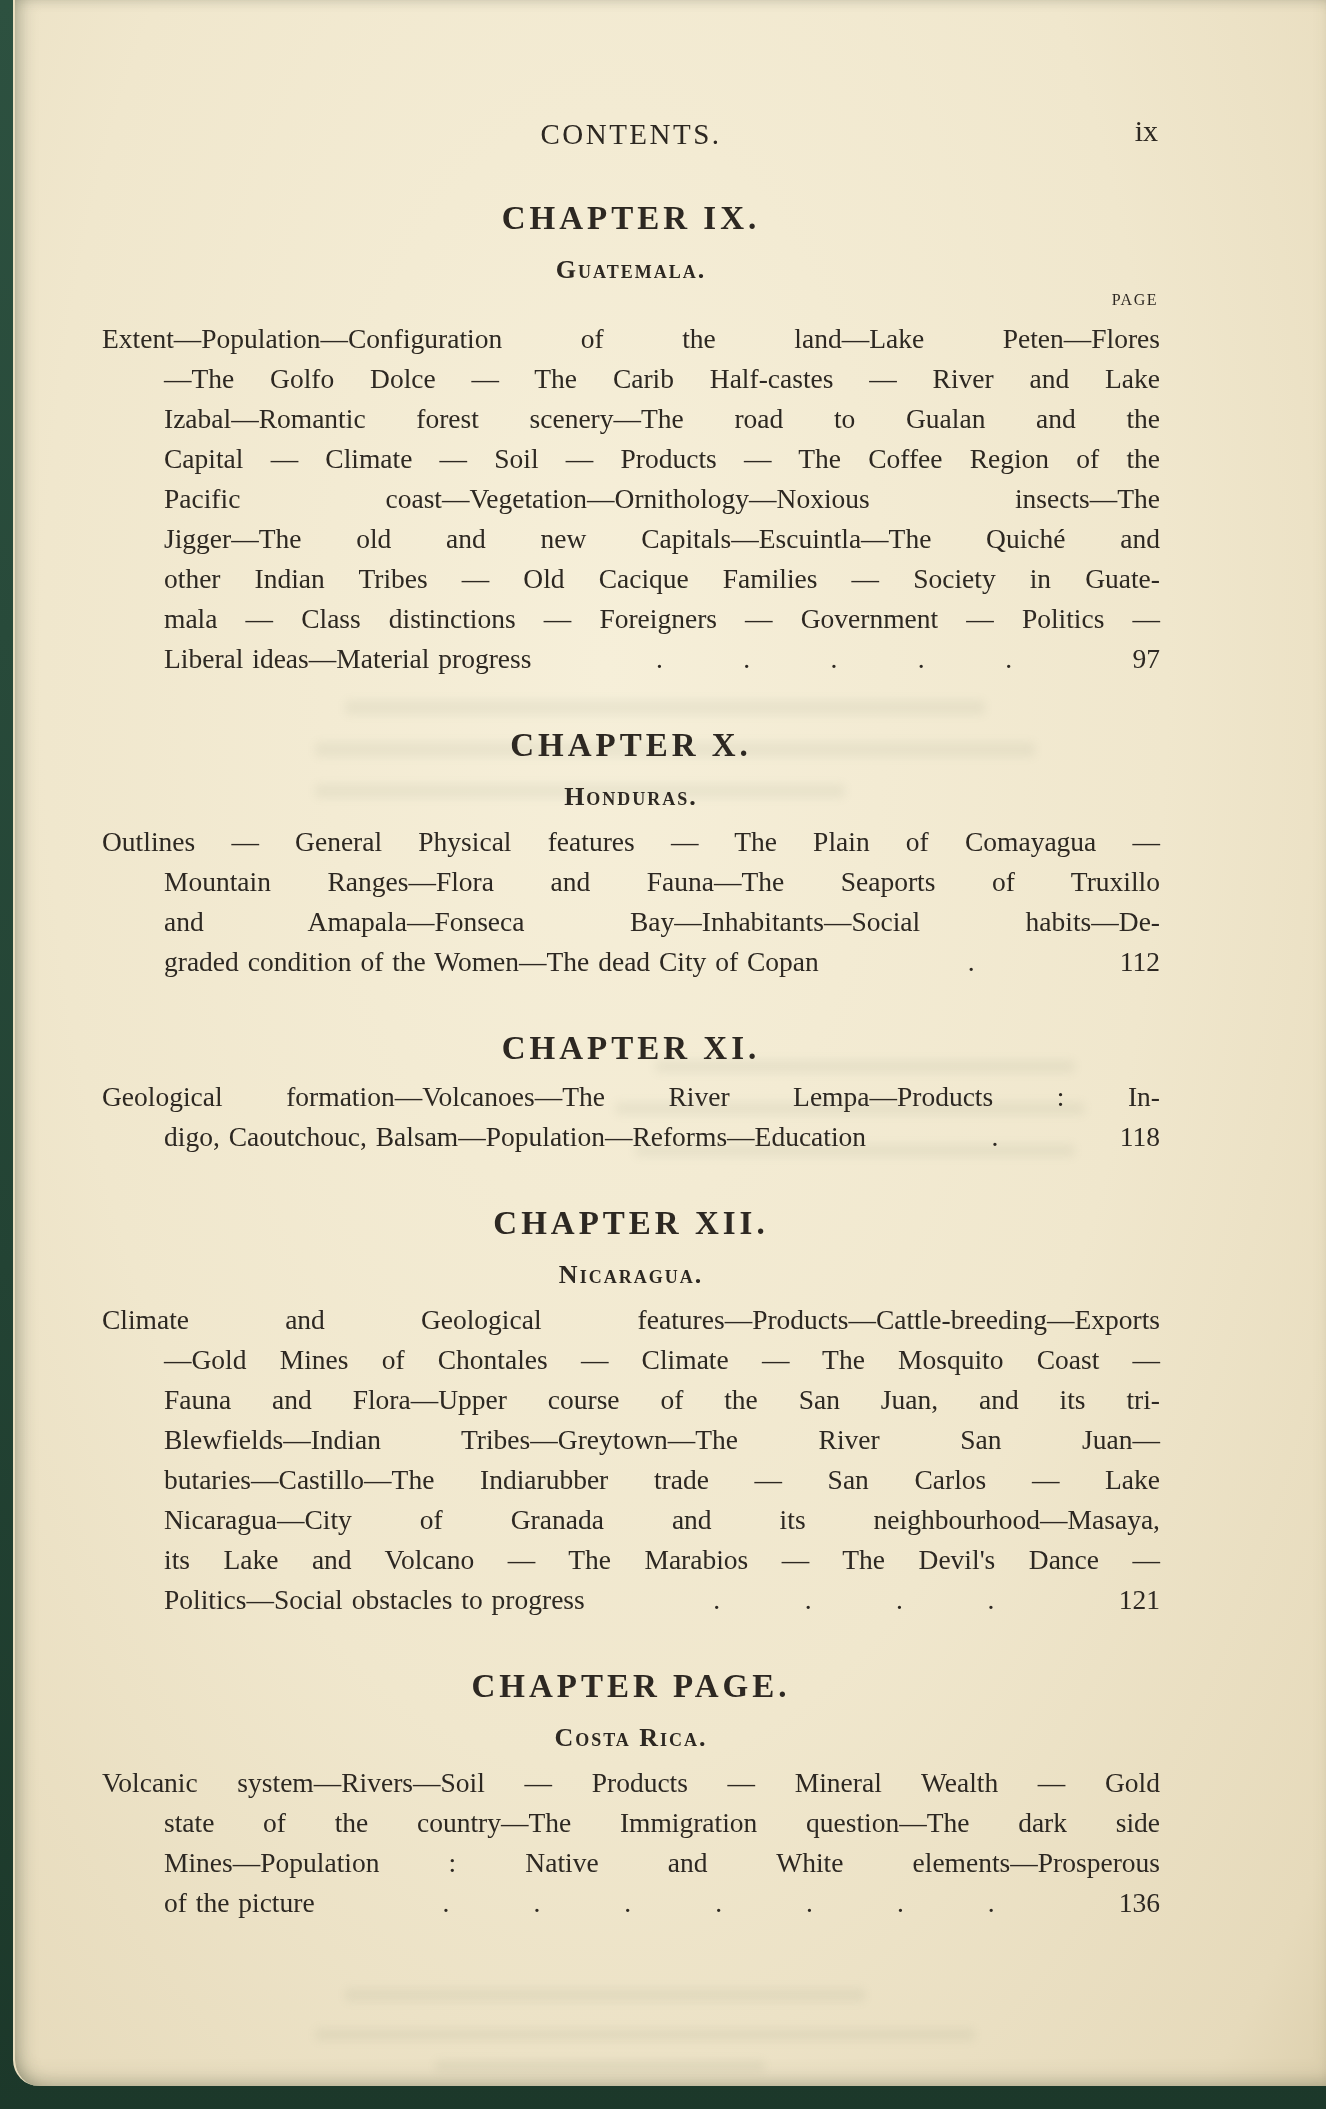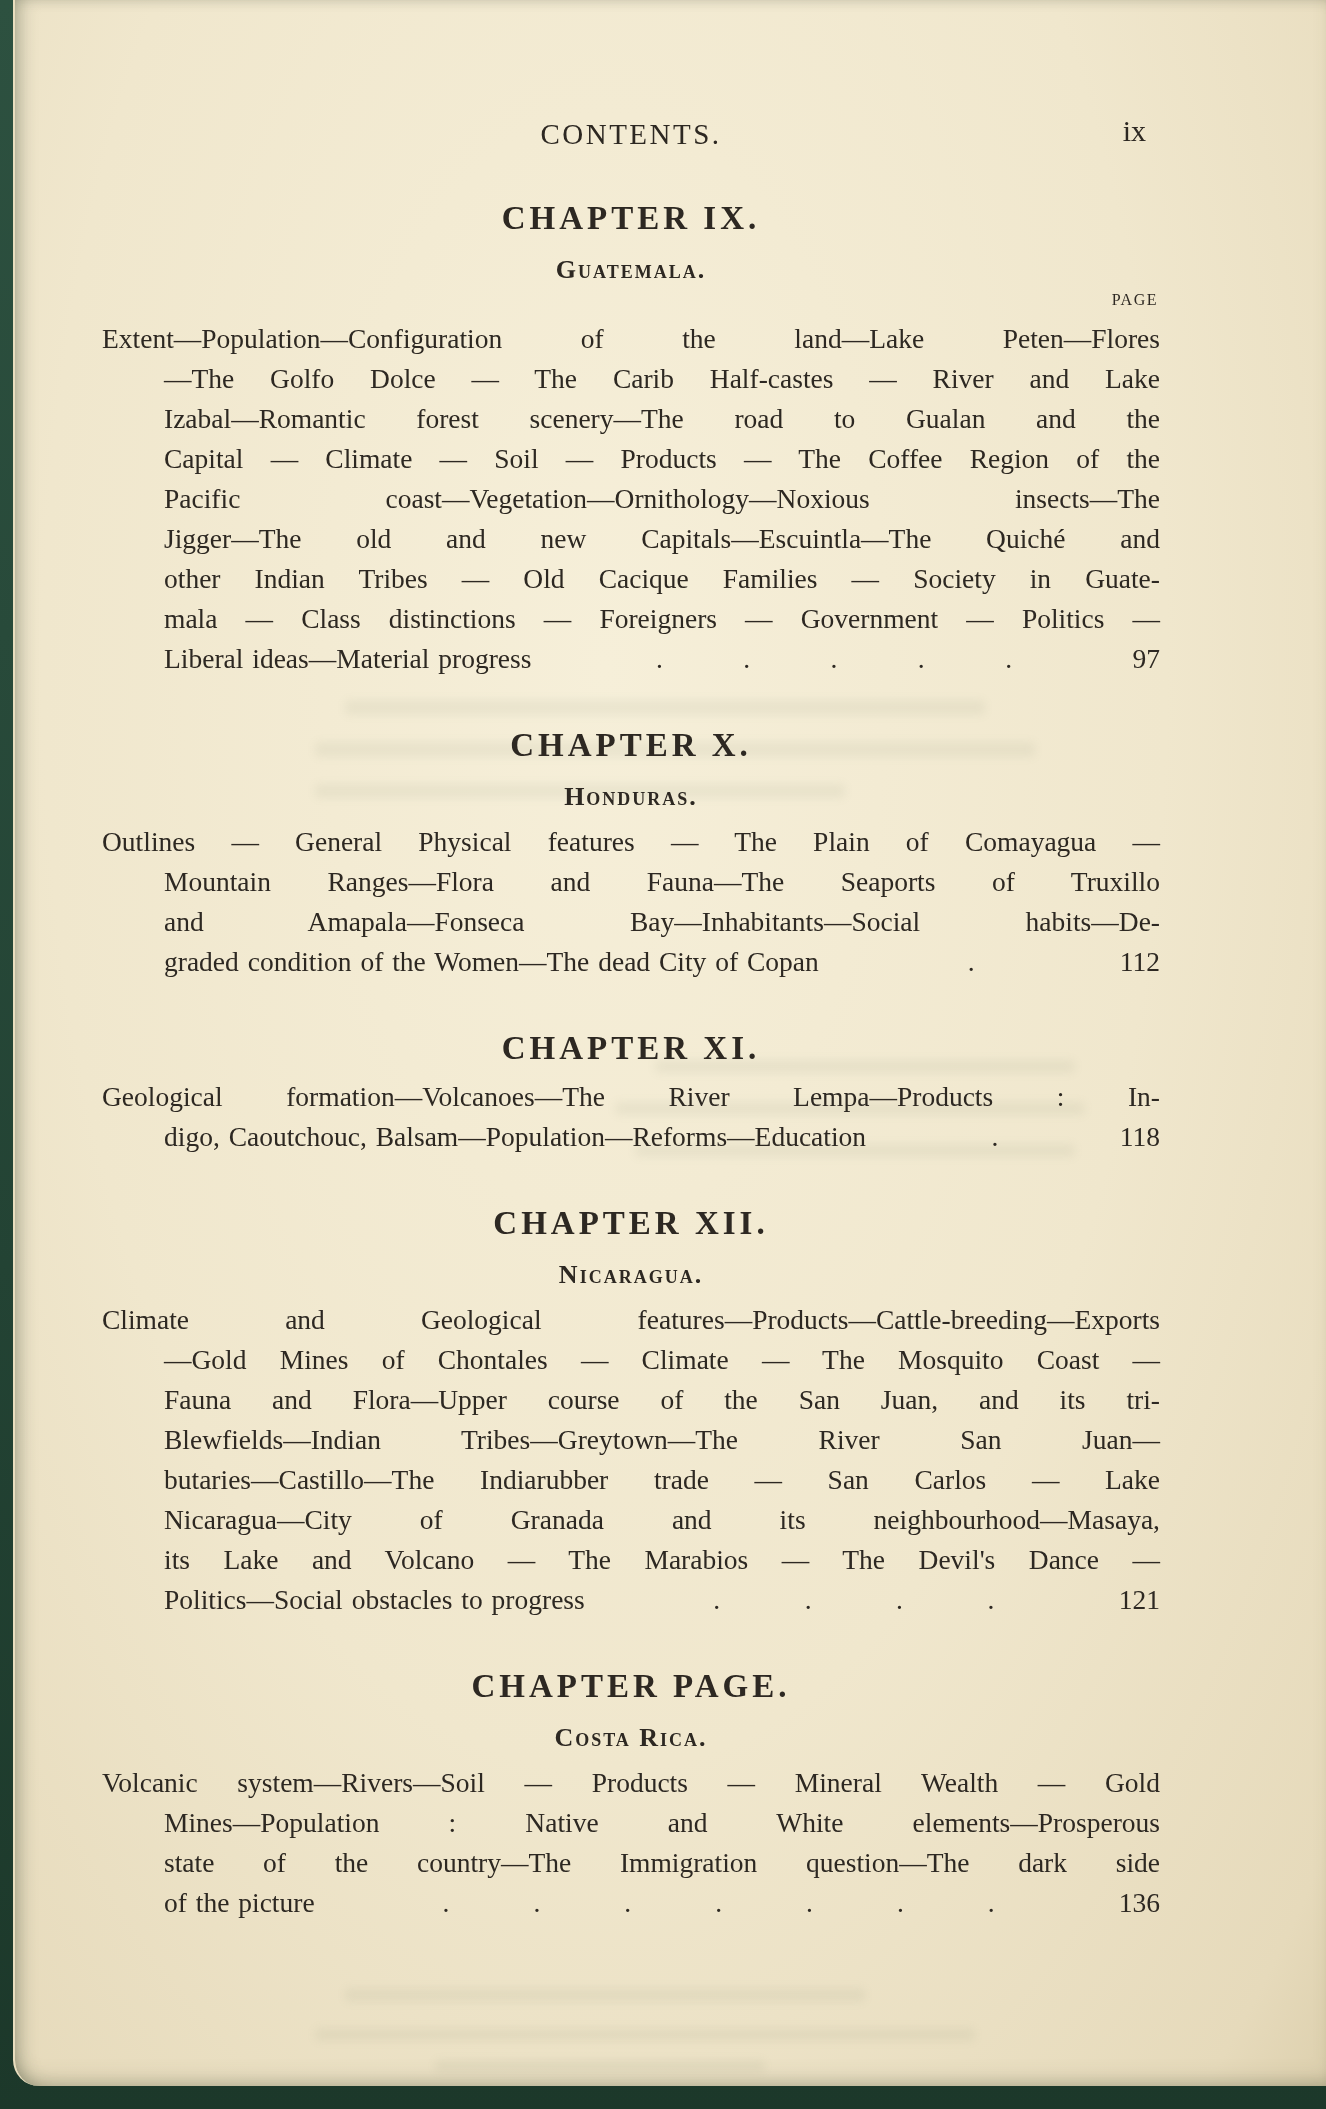--- a/index.html
+++ b/index.html
@@ -14,21 +14,21 @@
     border-left:2px solid #e9debf;
     border-bottom-left-radius:26px;
     box-shadow: inset 12px 0 20px -10px rgba(46,60,42,0.38),
                 inset 0 -14px 22px -12px rgba(80,85,60,0.35),
                 inset 0 8px 14px -10px rgba(90,90,70,0.25);
   }
   .ghost{position:absolute;background:#7a8468;opacity:0.09;filter:blur(5px);border-radius:4px;}
   .content{position:absolute;left:87px;top:118px;width:1058px;color:#2d2822;}
   .pagehead{position:relative;height:46px;}
   .head-title{position:absolute;left:50%;transform:translateX(-50%);top:0;font-size:29px;letter-spacing:2.5px;}
-  .folio{position:absolute;right:14px;top:-4px;font-size:30px;}
+  .folio{position:absolute;right:2px;top:-4px;font-size:30px;}
   .chapter-title{margin:46px 0 0;text-align:center;font-size:33px;font-weight:700;letter-spacing:4px;line-height:40px;}
   .chapter-section:first-child .chapter-title{margin-top:34px;}
   .chapter-subtitle{margin:16px 0 0;text-align:center;font-size:26px;font-weight:700;font-variant:small-caps;letter-spacing:2px;line-height:32px;}
   .page-label{text-align:right;font-size:16px;letter-spacing:1.5px;line-height:20px;margin:4px 2px 0 0;}
   .chapter-lines{margin-top:9px;}
   .line{font-size:27.5px;line-height:40px;word-spacing:2px;}
   .line.just{text-align:justify;text-align-last:justify;}
   .line.indent{padding-left:62px;}
   .line.pageline{display:flex;align-items:baseline;gap:24px;}
   .pageline .line-text{white-space:pre;}
@@ -133,22 +133,22 @@
                 </span>
                 <span class="page-num">121</span>
               </div>
             </div>
           </section>
           <section class="chapter-section">
             <h2 class="chapter-title">CHAPTER PAGE.</h2>
             <h3 class="chapter-subtitle">Costa Rica.</h3>
             <div class="chapter-lines">
               <div class="line just">Volcanic system—Rivers—Soil — Products — Mineral Wealth — Gold</div>
+              <div class="line indent just">state of the country—The Immigration question—The dark side</div>
               <div class="line indent just">Mines—Population : Native and White elements—Prosperous</div>
-              <div class="line indent just">state of the country—The Immigration question—The dark side</div>
               <div class="line indent pageline">
                 <span class="line-text">of the picture</span>
                 <span class="leader">
                   <span class="dot">.</span>
                   <span class="dot">.</span>
                   <span class="dot">.</span>
                   <span class="dot">.</span>
                   <span class="dot">.</span>
                   <span class="dot">.</span>
                   <span class="dot">.</span>

